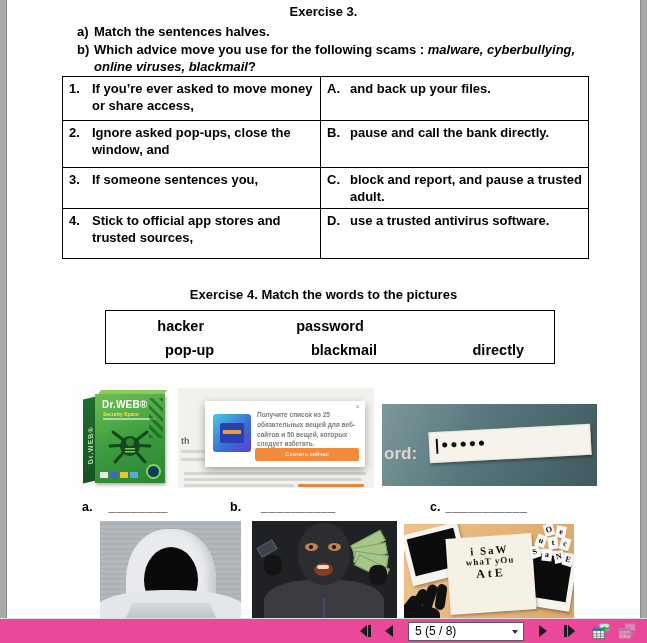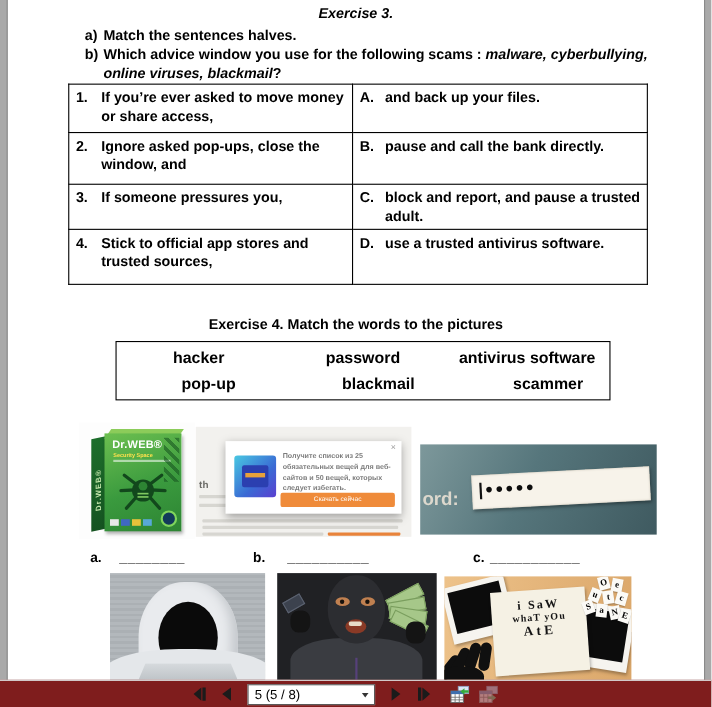--- a/index.html
+++ b/index.html
@@ -6,21 +6,21 @@
   html,body { width:647px; height:643px; overflow:hidden; }
   body { font-family:"Liberation Sans", sans-serif; background:#ffffff; }
   .screen { position:relative; width:647px; height:643px; background:#ffffff; overflow:hidden; }
 
   .edge-strip { position:absolute; top:0; height:618px; width:7px; background:#a9a9a9; z-index:3; }
   .edge-left  { left:0; border-right:1px solid #8a8a8a; }
   .edge-right { right:0; border-left:1px solid #8a8a8a; }
 
   .page { position:absolute; left:7px; right:7px; top:0; bottom:25px; background:#fff; font-weight:700; color:#000; }
 
-  .ex3-title { position:absolute; left:0; right:0; top:4px; text-align:center; font-size:13px;font-style:italic; }
+  .ex3-title { position:absolute; left:0; right:0; top:4px; text-align:center; font-size:13px; }
   .list-item { position:absolute; left:70px; width:522px; display:flex; font-size:13px; line-height:17px; }
   .item-a { top:23px; }
   .item-b { top:41px; }
   .li-label { flex:0 0 17px; }
   .li-text  { flex:1; }
   .bold-italic { font-style:italic; }
 
   .match-table { position:absolute; left:55px; top:76px; border-collapse:collapse; table-layout:fixed; }
   .match-table td { border:1.5px solid #000; vertical-align:top; padding:3px 6px 3px 6px; font-size:13px; line-height:17px; }
   .col-l { width:258px; } .col-r { width:268px; }
@@ -120,21 +120,21 @@
   .bm-l3 { font-size:12px; letter-spacing:3px; }
   .bm-scatter { position:absolute; right:2px; top:0; width:42px; height:44px; }
   .bm-tile { position:absolute; width:10px; height:12px; background:#fbfaf6; font-size:8px; font-family:"Liberation Serif", serif; text-align:center; line-height:12px; box-shadow:0 1px 1px rgba(0,0,0,0.25); }
   .bm-glove { position:absolute; left:-4px; bottom:-6px; width:56px; height:40px; }
   .bm-finger { position:absolute; width:10px; height:26px; background:#101010; border-radius:5px; }
   .bm-f1{ left:4px; top:10px; transform:rotate(38deg);} .bm-f2{ left:14px; top:4px; transform:rotate(28deg);}
   .bm-f3{ left:25px; top:0px; transform:rotate(18deg);} .bm-f4{ left:36px; top:0px; transform:rotate(8deg);}
   .bm-palm{ position:absolute; left:0px; top:22px; width:40px; height:22px; background:#101010; border-radius:40%; }
 
   
-  .toolbar { position:absolute; left:0; right:0; bottom:0; height:25px; background:#7f1d1d; border-top:1px solid #dcdcdc; display:flex; align-items:center; justify-content:center; z-index:5; }
+  .toolbar { position:absolute; left:0; right:0; bottom:0; height:25px; background:#ec4899; border-top:1px solid #dcdcdc; display:flex; align-items:center; justify-content:flex-end; z-index:5; }
   .tb-inner { display:flex; align-items:center; transform:translateX(-11px); }
   .tb-btn { border:none; background:transparent; padding:0; width:18px; height:18px; display:flex; align-items:center; justify-content:center; cursor:pointer; }
   .gap6 { margin-right:6px; } .gap8 { margin-right:8px; } .gap10 { margin-right:10px; } .gap14 { margin-right:14px; }
   .combobox { width:116px; height:19px; background:#fff; border:1px solid #5a5a5a; display:flex; align-items:center; font-size:12px; padding-left:6px; position:relative; cursor:pointer; }
   .combo-arrow { position:absolute; right:5px; top:7px; width:0; height:0; border-left:3.5px solid transparent; border-right:3.5px solid transparent; border-top:4.5px solid #333; }
   .tb-disabled { opacity:0.45; cursor:default; }
 </style>
 </head>
 <body>
 
@@ -147,21 +147,21 @@
 
     <div class="ex3-title">Exercise 3.</div>
 
     <div class="list-item item-a">
       <span class="li-label">a)</span>
       <span class="li-text">Match the sentences halves.</span>
     </div>
 
     <div class="list-item item-b">
       <span class="li-label">b)</span>
-      <span class="li-text"><span>Which advice window you use for the following scams : </span><span class="bold-italic">malware, cyberbullying, online viruses, blackmail</span><span>?</span></span>
+      <span class="li-text"><span>Which advice move you use for the following scams : </span><span class="bold-italic">malware, cyberbullying, online viruses, blackmail</span><span>?</span></span>
     </div>
 
     <table class="match-table">
       <tbody>
           <tr class="r1">
         <td class="col-l">
               <div class="cell">
                 <span class="cell-key">1.</span>
                 <span>If you’re ever asked to move money or share access,</span>
               </div>
@@ -184,21 +184,21 @@
               <div class="cell">
                 <span class="cell-key">B.</span>
                 <span>pause and call the bank directly.</span>
               </div>
             </td>
       </tr>
       <tr class="r3">
         <td class="col-l">
               <div class="cell">
                 <span class="cell-key">3.</span>
-                <span>If someone pressures you,</span>
+                <span>If someone sentences you,</span>
               </div>
             </td>
         <td class="col-r">
               <div class="cell">
                 <span class="cell-key">C.</span>
                 <span>block and report, and pause a trusted adult.</span>
               </div>
             </td>
       </tr>
       <tr class="r4">
@@ -217,26 +217,25 @@
       </tr>
     </tbody>
       </table>
 
     <div class="ex4-title">Exercise 4. Match the words to the pictures</div>
 
     <div class="word-bank">
       <div class="wb-row">
         <span>hacker</span>
         <span>password</span>
-        <span>antivirus software</span>
       </div>
       <div class="wb-row wb-row2">
         <span>pop-up</span>
         <span>blackmail</span>
-        <span>scammer</span>
+        <span>directly</span>
       </div>
     </div>
 
     <div class="pic pic-drweb">
       <div class="db-side">
         <div class="db-vert">Dr.WEB®</div>
       </div>
       <div class="db-top"></div>
       <div class="db-front">
         <div class="db-brand">Dr.WEB®</div>

